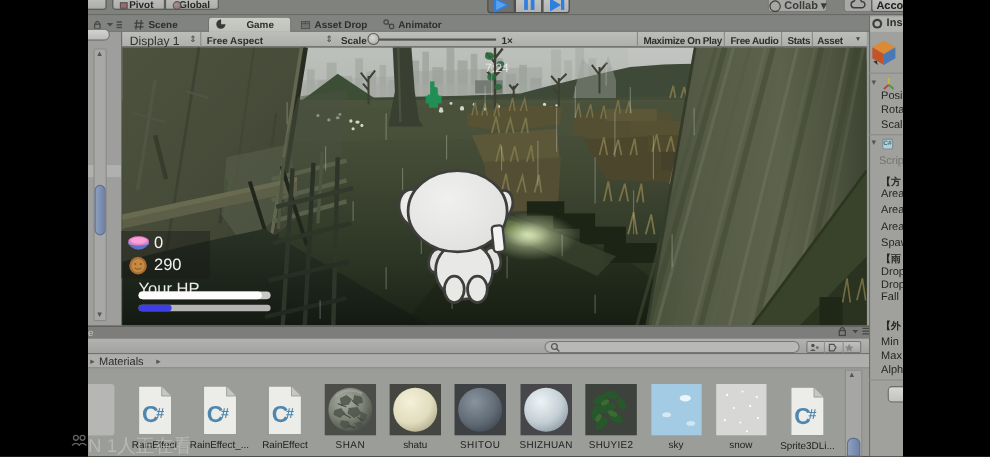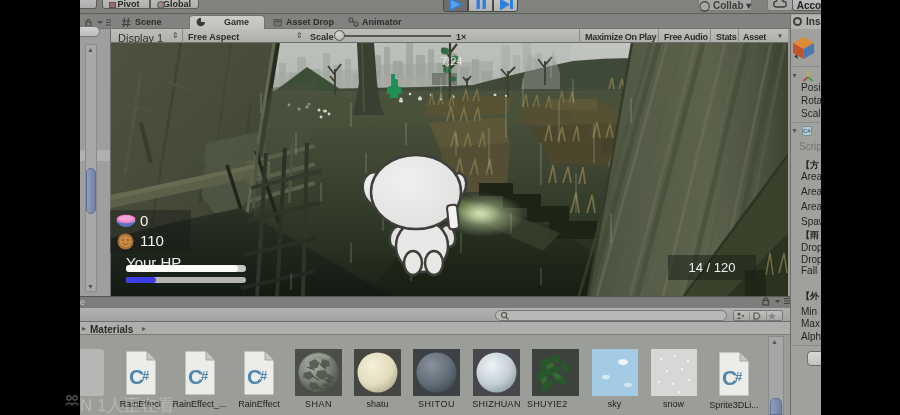--- a/index.html
+++ b/index.html
@@ -430,27 +430,26 @@
     <ellipse cx="10" cy="4.6" rx="7.2" ry="3" fill="#f7a3d8"></ellipse>
   </svg>
   <div class="abs" style="left:60px;top:212px;color:#f2f2f2;font-size:15px;">0</div>
   <svg class="abs" style="left:37px;top:233px;" width="17" height="17">
     <circle cx="8.5" cy="8.5" r="8" fill="#a96e34"></circle>
     <circle cx="8.5" cy="8.5" r="6" fill="#c68a42"></circle>
     <circle cx="6" cy="7" r="1" fill="#8a5a20"></circle>
       <circle cx="11" cy="7" r="1" fill="#8a5a20"></circle>
     <path d="M5.5 10.5 Q8.5 13 11.5 10.5" stroke="#8a5a20" stroke-width="1" fill="none"></path>
   </svg>
-  <div class="abs" style="left:60px;top:232px;color:#f2f2f2;font-size:15px;">110</div>
+  <div class="abs" style="left:60px;top:232px;color:#f2f2f2;font-size:15px;">290</div>
   <div class="abs" style="left:46px;top:254px;color:#ececea;font-size:15px;">Your HP</div>
   <div class="abs" style="left:46px;top:265px;width:120px;height:7px;border-radius:4px;background:#c9c9c7;"></div>
   <div class="abs" style="left:46px;top:265px;width:112px;height:7px;border-radius:4px;background:#fdfdfb;"></div>
   <div class="abs" style="left:46px;top:277px;width:120px;height:6px;border-radius:3px;background:#b5b5b3;"></div>
   <div class="abs" style="left:46px;top:277px;width:30px;height:6px;border-radius:3px;background:#3e3ee8;"></div>
-  <div class="abs" style="left:588px;top:255px;width:88px;height:25px;background:rgba(28,33,24,0.55);color:#f0f0ee;font-size:13px;text-align:center;line-height:25px;">14 / 120</div>
 
   <div class="abs" style="left:0;top:296px;width:741px;height:12px;background:#7d7d7b;border-top:1px solid #565654;"></div>
   <div class="abs" style="left:0;top:297px;color:#c8c8c6;font-size:9px;">e</div>
   <svg class="abs" style="left:682px;top:296px;" width="30" height="10">
     <rect x="1" y="4.5" width="5.5" height="4.5" fill="none" stroke="#444642" stroke-width="1.2"></rect>
     <path d="M2 4.5 V3 Q3.8 0.8 5.5 3 V4.5" fill="none" stroke="#444642" stroke-width="1.2"></path>
     <path d="M13 4 l2.6 3 2.6 -3 z" fill="#444642"></path>
     <path d="M22 2.5 h6 M22 5 h6 M22 7.5 h6" stroke="#444642" stroke-width="1.1"></path>
   </svg>
 
@@ -466,21 +465,21 @@
   <svg class="abs" style="left:655px;top:311px;" width="48" height="9">
     <circle cx="4" cy="3" r="1.6" fill="#50524e"></circle>
       <path d="M1.5 8 Q4 5 6.5 8 Z" fill="#50524e"></path>
     <circle cx="8" cy="5" r="1.3" fill="#6a6c68"></circle>
     <path d="M19 2 l4 0 2 3 -2 3 -4 0 z" fill="none" stroke="#50524e" stroke-width="1.1"></path>
     <path d="M37 1.5 l1.2 2.4 2.6 .3 -2 1.8 .6 2.6 -2.4 -1.4 -2.4 1.4 .6 -2.6 -2 -1.8 2.6 -.3 z" fill="#848682"></path>
   </svg>
 
   <div class="abs" style="left:0;top:322px;width:741px;height:13px;background:#aeaeac;border-bottom:1px solid #7c7c7a;"></div>
   <div class="abs" style="left:2px;top:324px;font-size:8px;color:#555;">▸</div>
-  <div class="abs" style="left:10px;top:324px;font-size:10px;font-weight:bold;color:#2a2a28;">Materials</div>
+  <div class="abs" style="left:10px;top:324px;font-size:10px;font-weight:normal;color:#2a2a28;">Materials</div>
   <div class="abs" style="left:62px;top:324px;font-size:8px;color:#555;">▸</div>
 
   <div class="abs" style="left:0;top:335px;width:741px;height:80px;background:#9b9d99;"></div>
   <div id="assets">
 
     <div class="abs" style="left:-22px;top:349px;width:46px;height:47px;background:#b6b6b4;border-radius:3px;"></div>
 
     <svg class="abs" style="left:44px;top:349px;" width="34" height="48">
       <path d="M2 2 H23 L32 11 V46 H2 Z" fill="#ecece9" stroke="#9a9a98" stroke-width="1"></path>
       <path d="M23 2 L32 11 H23 Z" fill="#c6c6c4" stroke="#9a9a98" stroke-width="0.8"></path>
@@ -578,21 +577,21 @@
         <ellipse cx="15" cy="36" rx="7" ry="4" transform="rotate(-45 15 36)"></ellipse>
         <ellipse cx="28" cy="31" rx="7" ry="4" transform="rotate(30 28 31)"></ellipse>
         <ellipse cx="33" cy="18" rx="6" ry="3.5" transform="rotate(60 33 18)"></ellipse>
       </g>
       <g fill="#3d7334" opacity="0.8">
         <ellipse cx="18" cy="17" rx="4" ry="2.2" transform="rotate(-30 18 17)"></ellipse>
         <ellipse cx="25" cy="27" rx="4.5" ry="2.4" transform="rotate(25 25 27)"></ellipse>
         <ellipse cx="12" cy="31" rx="4" ry="2.2" transform="rotate(-60 12 31)"></ellipse>
       </g>
     </svg>
-    <div class="abs" style="left:447px;top:399px;width:57px;font-size:9px;color:#1e1e1c;letter-spacing:0.3px;">SHUYIE2</div>
+    <div class="abs" style="left:447px;top:399px;width:57px;text-align:center;font-size:9px;color:#1e1e1c;letter-spacing:0.3px;">SHUYIE2</div>
 
     <svg class="abs" style="left:512px;top:349px;" width="46" height="47">
       <rect width="46" height="47" fill="#a3cbe4"></rect>
       <ellipse cx="31" cy="13" rx="5" ry="3" fill="#eef5fa"></ellipse>
       <ellipse cx="14" cy="28" rx="4" ry="2.3" fill="#e4eef6" opacity="0.8"></ellipse>
       <ellipse cx="36" cy="36" rx="4" ry="2.2" fill="#e4eef6" opacity="0.7"></ellipse>
     </svg>
     <div class="abs" style="left:506px;top:399px;width:57px;text-align:center;font-size:9px;color:#1e1e1c;">sky</div>
 
     <svg class="abs" style="left:571px;top:349px;" width="46" height="47">

